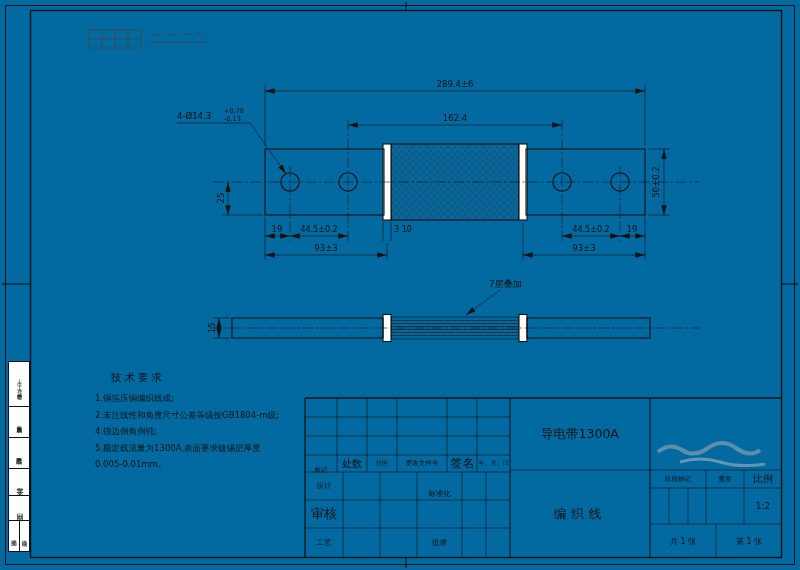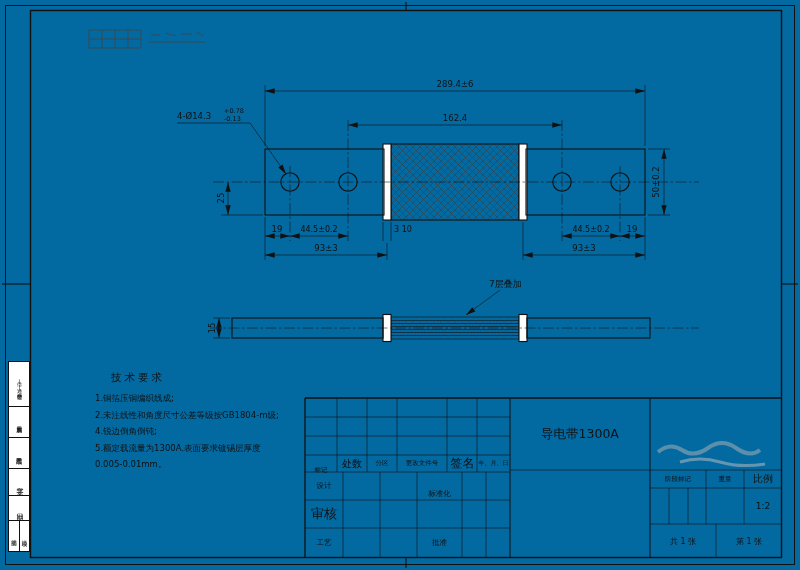--- a/index.html
+++ b/index.html
@@ -214,20 +214,21 @@
     <div class="cell" style="left:142px;top:57px;width:31px;height:17px;font-size:12px">签名</div>
     <div class="cell" style="left:172px;top:57px;width:33px;height:17px;font-size:6px">年、月、日</div>
 
     <div class="cell" style="left:0;top:74px;width:38px;height:28px;font-size:7.5px">设计</div>
     <div class="cell" style="left:112px;top:74px;width:45px;height:44px;font-size:7.5px">标准化</div>
     <div class="cell" style="left:0;top:102px;width:38px;height:28px;font-size:13px">审核</div>
     <div class="cell" style="left:0;top:130px;width:38px;height:30px;font-size:7.5px">工艺</div>
     <div class="cell" style="left:112px;top:130px;width:45px;height:30px;font-size:7.5px">批准</div>
 
     <div class="cell" style="left:205px;top:0;width:140px;height:72px;font-size:12.5px">导电带1300A</div>
+    <div class="cell" style="left:205px;top:72px;width:140px;height:88px;font-size:12.5px;letter-spacing:5px">编织线</div>
 
     <div class="cell" style="left:345px;top:72px;width:56px;height:18px;font-size:6.5px">阶段标记</div>
     <div class="cell" style="left:401px;top:72px;width:38px;height:18px;font-size:6.5px">重量</div>
     <div class="cell" style="left:439px;top:72px;width:38px;height:18px;font-size:10px">比例</div>
     <div class="cell" style="left:439px;top:90px;width:38px;height:36px;font-size:9px">1:2</div>
     <div class="cell" style="left:345px;top:126px;width:66px;height:34px;font-size:8px">共 1 张</div>
     <div class="cell" style="left:411px;top:126px;width:66px;height:34px;font-size:8px">第 1 张</div>
   </div>
 
   <div id="leftstrip">

